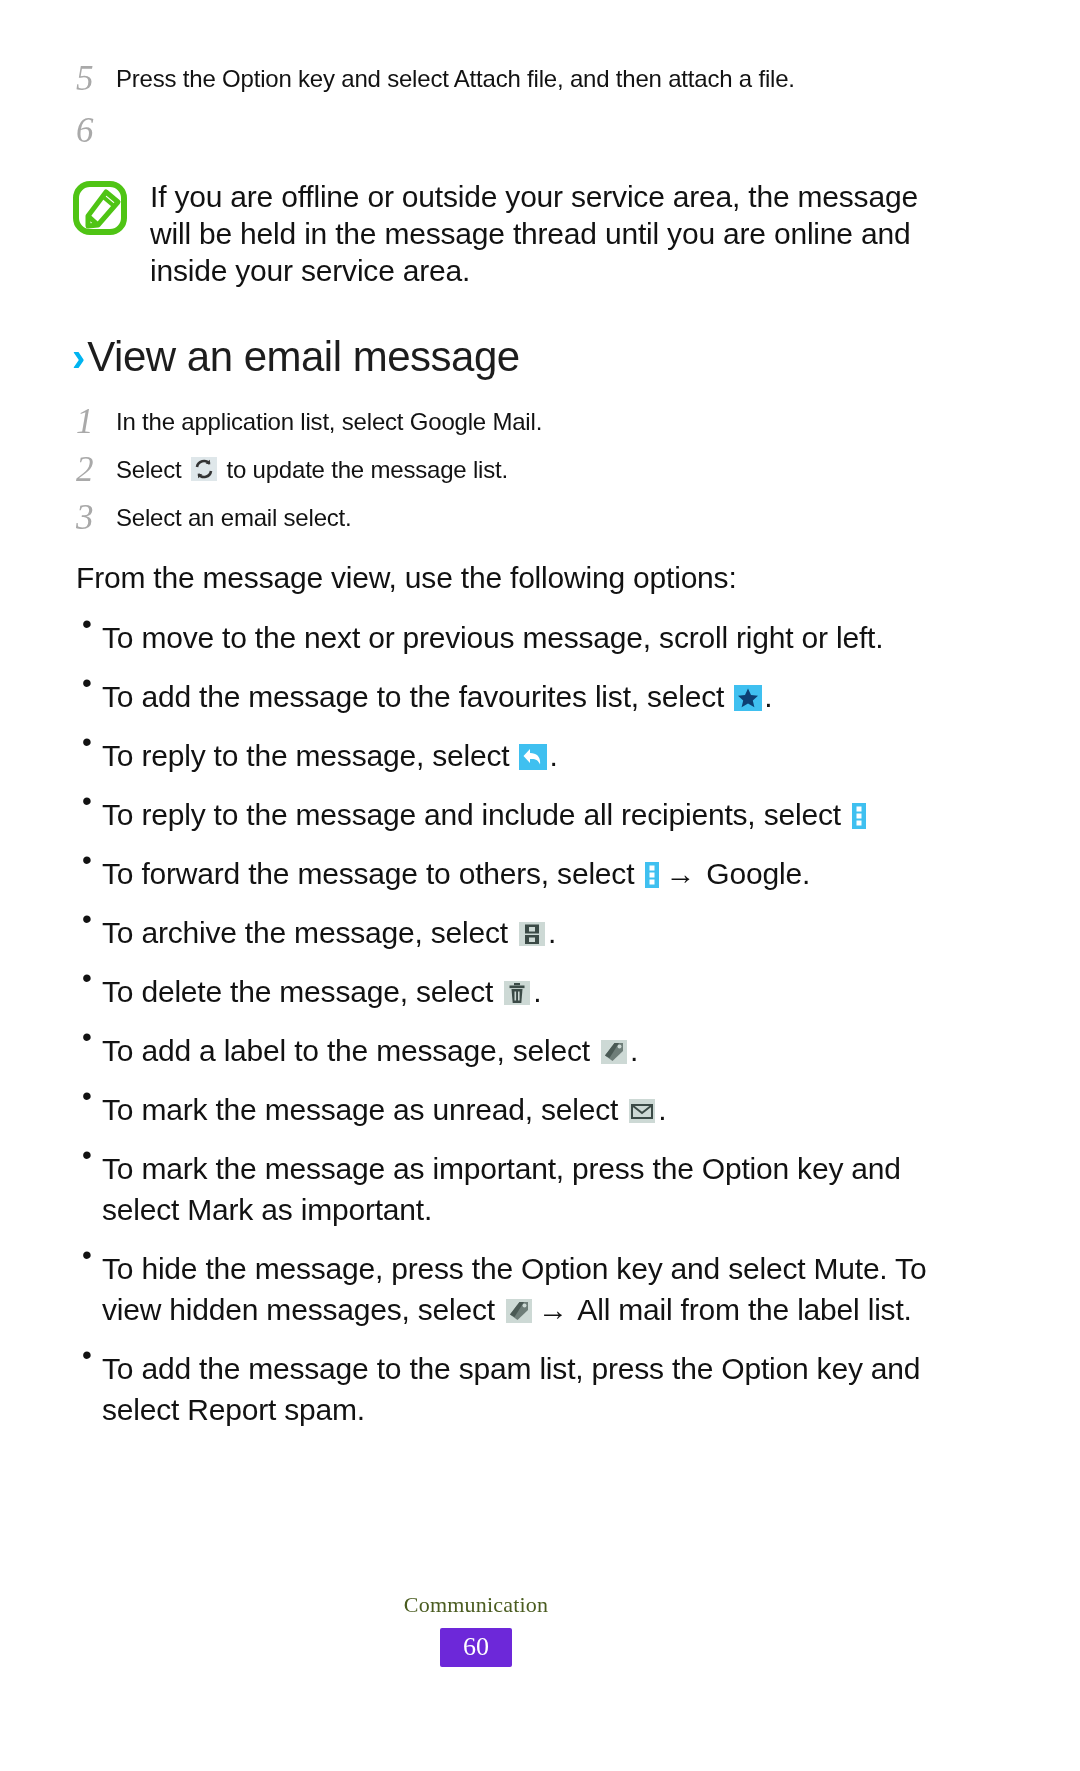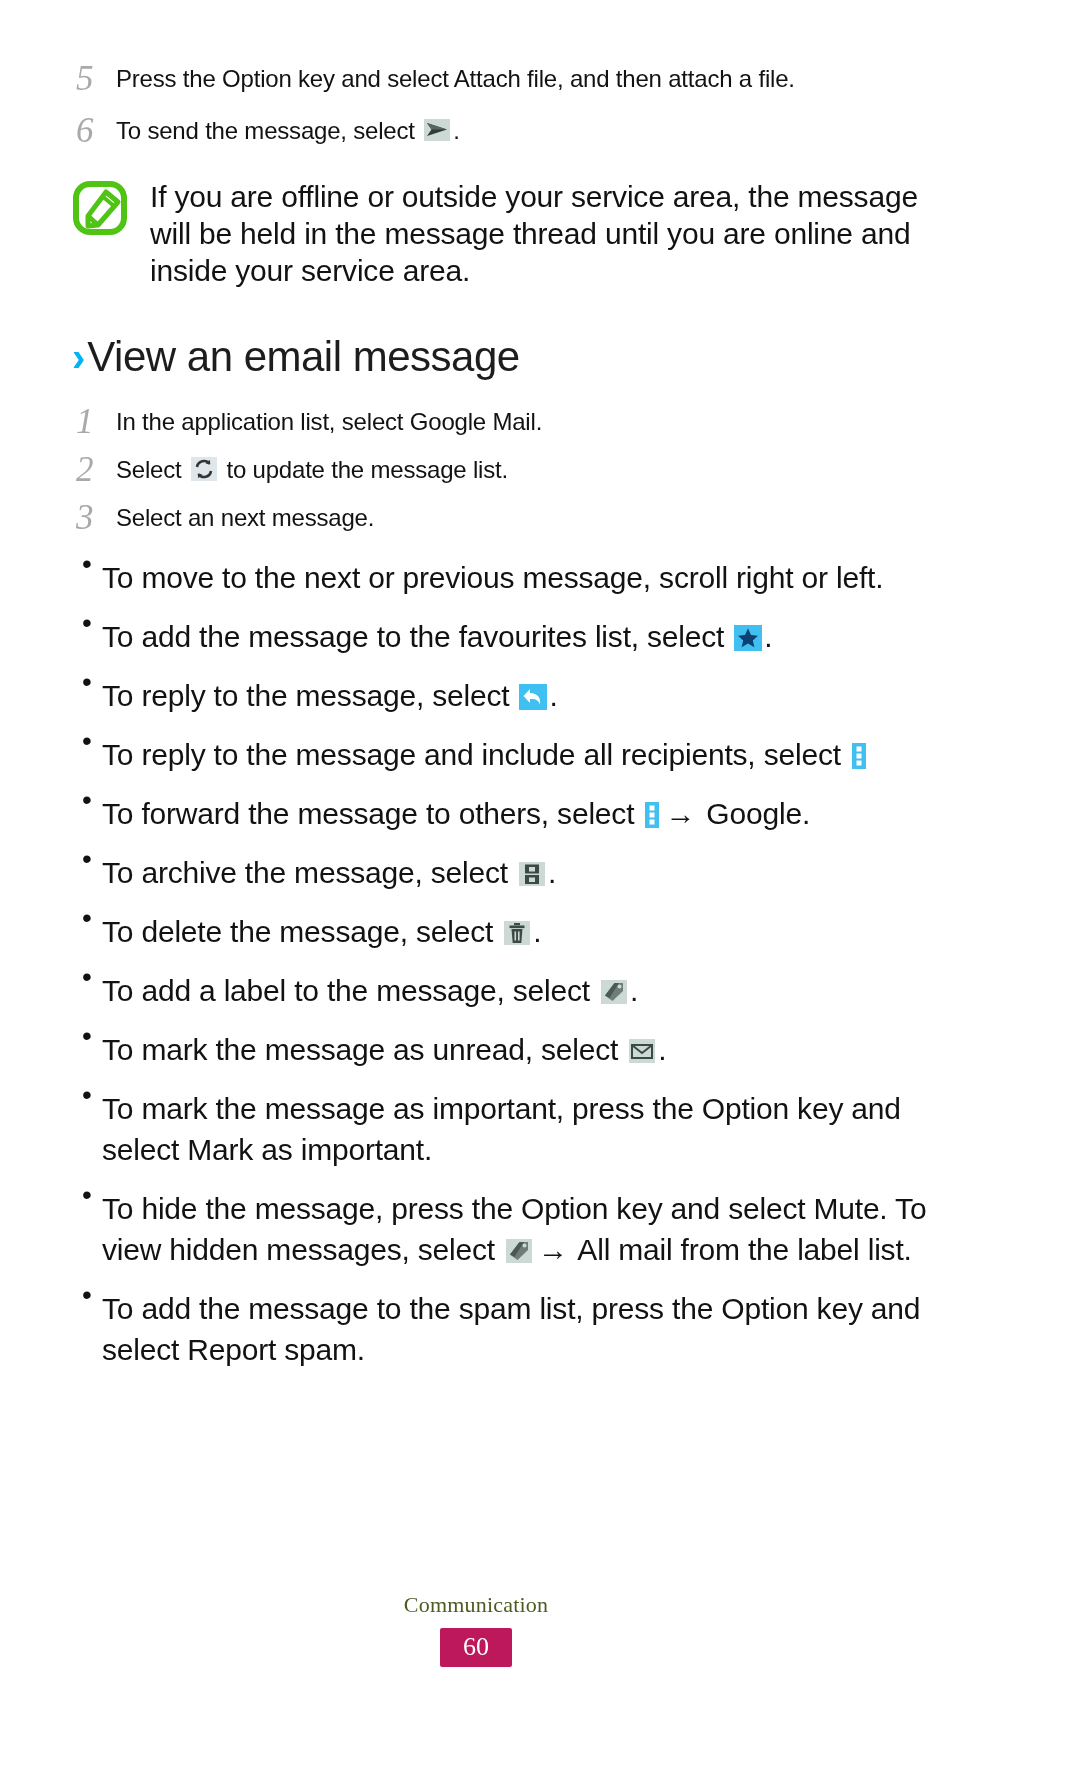--- a/index.html
+++ b/index.html
@@ -169,51 +169,41 @@
     font-family: "Liberation Serif", "DejaVu Serif", serif;
     font-size: 22px;
     color: #4a5c20;
     letter-spacing: 0.2px;
     margin-bottom: 10px;
   }
   .footer-page {
     display: inline-block;
     min-width: 52px;
     padding: 5px 10px 6px 10px;
-    background: #be185d;
+    background: #6d28d9;
     color: #ffffff;
     font-family: "Liberation Serif", "DejaVu Serif", serif;
     font-size: 26px;
     line-height: 28px;
     border-radius: 2px;
   }
 </style>
 </head>
 <body>
 
 <div class="page">
   <div class="content">
 
     <div class="step">
       <div class="step-num">5</div>
       <div class="step-body">Press the Option key and select Attach file, and then attach a file.</div>
     </div>
 
     <div class="step" style="margin-bottom:2px;">
       <div class="step-num">6</div>
-      <div class="step-body">
-        <span>To send the message, select</span>
-        <span class="ic">
-          <svg viewBox="0 0 28 28">
-              <rect x="1" y="3" width="26" height="22" fill="#cdd9d5"></rect>
-              <path d="M4 7 L24 13.5 L4 20 L8.5 13.5 Z" fill="#2e3c38"></path>
-              <path d="M4 7 L24 13.5 L8.5 13.5 Z" fill="#566761"></path>
-            </svg>
-        </span><span>.</span>
-      </div>
     </div>
 
     <div class="note">
       <div class="note-icon">
         <svg viewBox="0 0 56 56" width="56" height="56">
           <rect x="4" y="4" width="48" height="48" rx="14" ry="14" fill="none" stroke="#4fc414" stroke-width="6"></rect>
           <path d="M34 12 L46 22 L26 45 L16 46 L16 36 Z" fill="#ffffff" stroke="#4fc414" stroke-width="5" stroke-linejoin="round"></path>
           <path d="M16 36 L26 45" stroke="#4fc414" stroke-width="5"></path>
           <path d="M30 16 L42 26" stroke="#4fc414" stroke-width="4"></path>
         </svg>
@@ -242,23 +232,24 @@
               <path d="M19.8 4.8 L20.2 9.6 L15.6 8.6 Z" fill="#333"></path>
               <path d="M8.2 23.2 L7.8 18.4 L12.4 19.4 Z" fill="#333"></path>
             </svg>
         </span>
         <span>to update the message list.</span>
       </div>
     </div>
 
     <div class="step" style="margin-bottom:2px;">
       <div class="step-num">3</div>
-      <div class="step-body">Select an next message.</div>
-    </div>
-
+      <div class="step-body">Select an email select.</div>
+    </div>
+
+    <div class="para">From the message view, use the following options:</div>
 
     <ul class="bullets">
 
       <li class="bullet">
         <span class="bullet-dot">•</span>
         <span class="bullet-body"><span>To move to the next or previous message, scroll right or left.</span></span>
       </li>
 
       <li class="bullet">
         <span class="bullet-dot">•</span>

